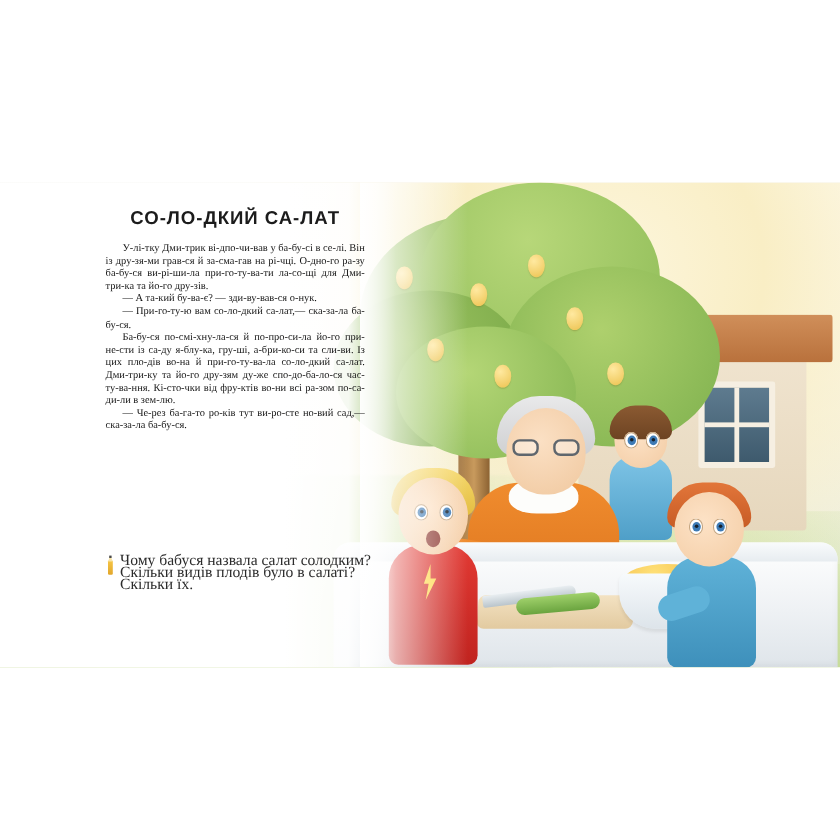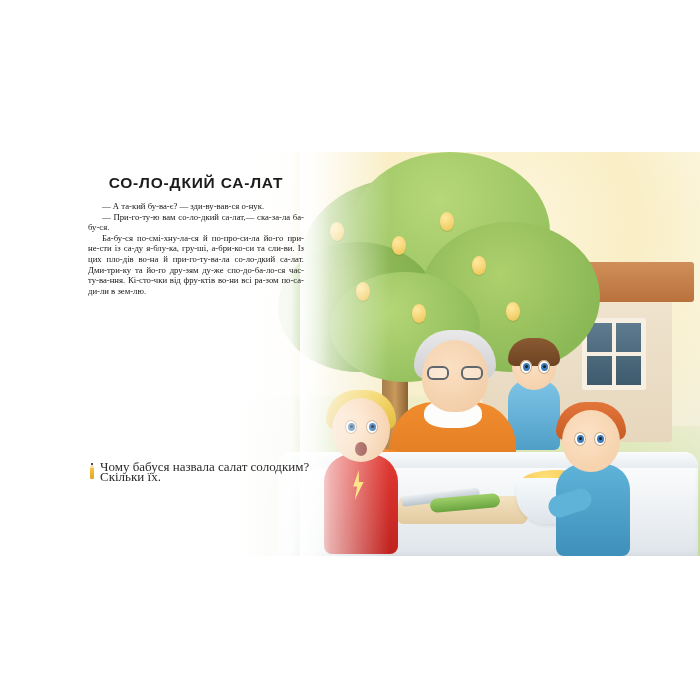--- a/index.html
+++ b/index.html
@@ -373,30 +373,33 @@
     <div class="eye" style="left:594px;top:280px;">
         <i></i>
       </div>
 
     <div class="paper"></div>
     <div class="soft-shadow"></div>
 
     <div class="text-col">
       <h1 class="title">СО-ЛО-ДКИЙ СА-ЛАТ</h1>
       <div class="body-text">
+        <p>У-лі-тку Дми-трик ві-дпо-чи-вав у ба-бу-сі в се-лі. Він із дру-зя-ми грав-ся й за-сма-гав на рі-чці. О-дно-го ра-зу ба-бу-ся ви-рі-ши-ла при-го-ту-ва-ти ла-со-щі для Дми-три-ка та йо-го дру-зів.</p>
         <p class="dash">— А та-кий бу-ва-є? — зди-ву-вав-ся о-нук.</p>
         <p class="dash">— При-го-ту-ю вам со-ло-дкий са-лат,— ска-за-ла ба-бу-ся.</p>
         <p>Ба-бу-ся по-смі-хну-ла-ся й по-про-си-ла йо-го при-не-сти із са-ду я-блу-ка, гру-ші, а-бри-ко-си та сли-ви. Із цих пло-дів во-на й при-го-ту-ва-ла со-ло-дкий са-лат. Дми-три-ку та йо-го дру-зям ду-же спо-до-ба-ло-ся час-ту-ва-ння. Кі-сто-чки від фру-ктів во-ни всі ра-зом по-са-ди-ли в зем-лю.</p>
+        <p class="dash">— Че-рез ба-га-то ро-ків тут ви-ро-сте но-вий сад,— ска-за-ла ба-бу-ся.</p>
       </div>
     </div>
 
     <div class="questions">
       <span class="pencil">
         <span class="shaft"></span>
           <span class="tip"></span>
           <span class="lead"></span>
       </span>
       <div class="q">Чому бабуся назвала салат солодким?</div>
+      <div class="q">Скільки видів плодів було в салаті?</div>
       <div class="q">Скільки їх.</div>
     </div>
 
   </div>
 </div>
 
 </body></html>

